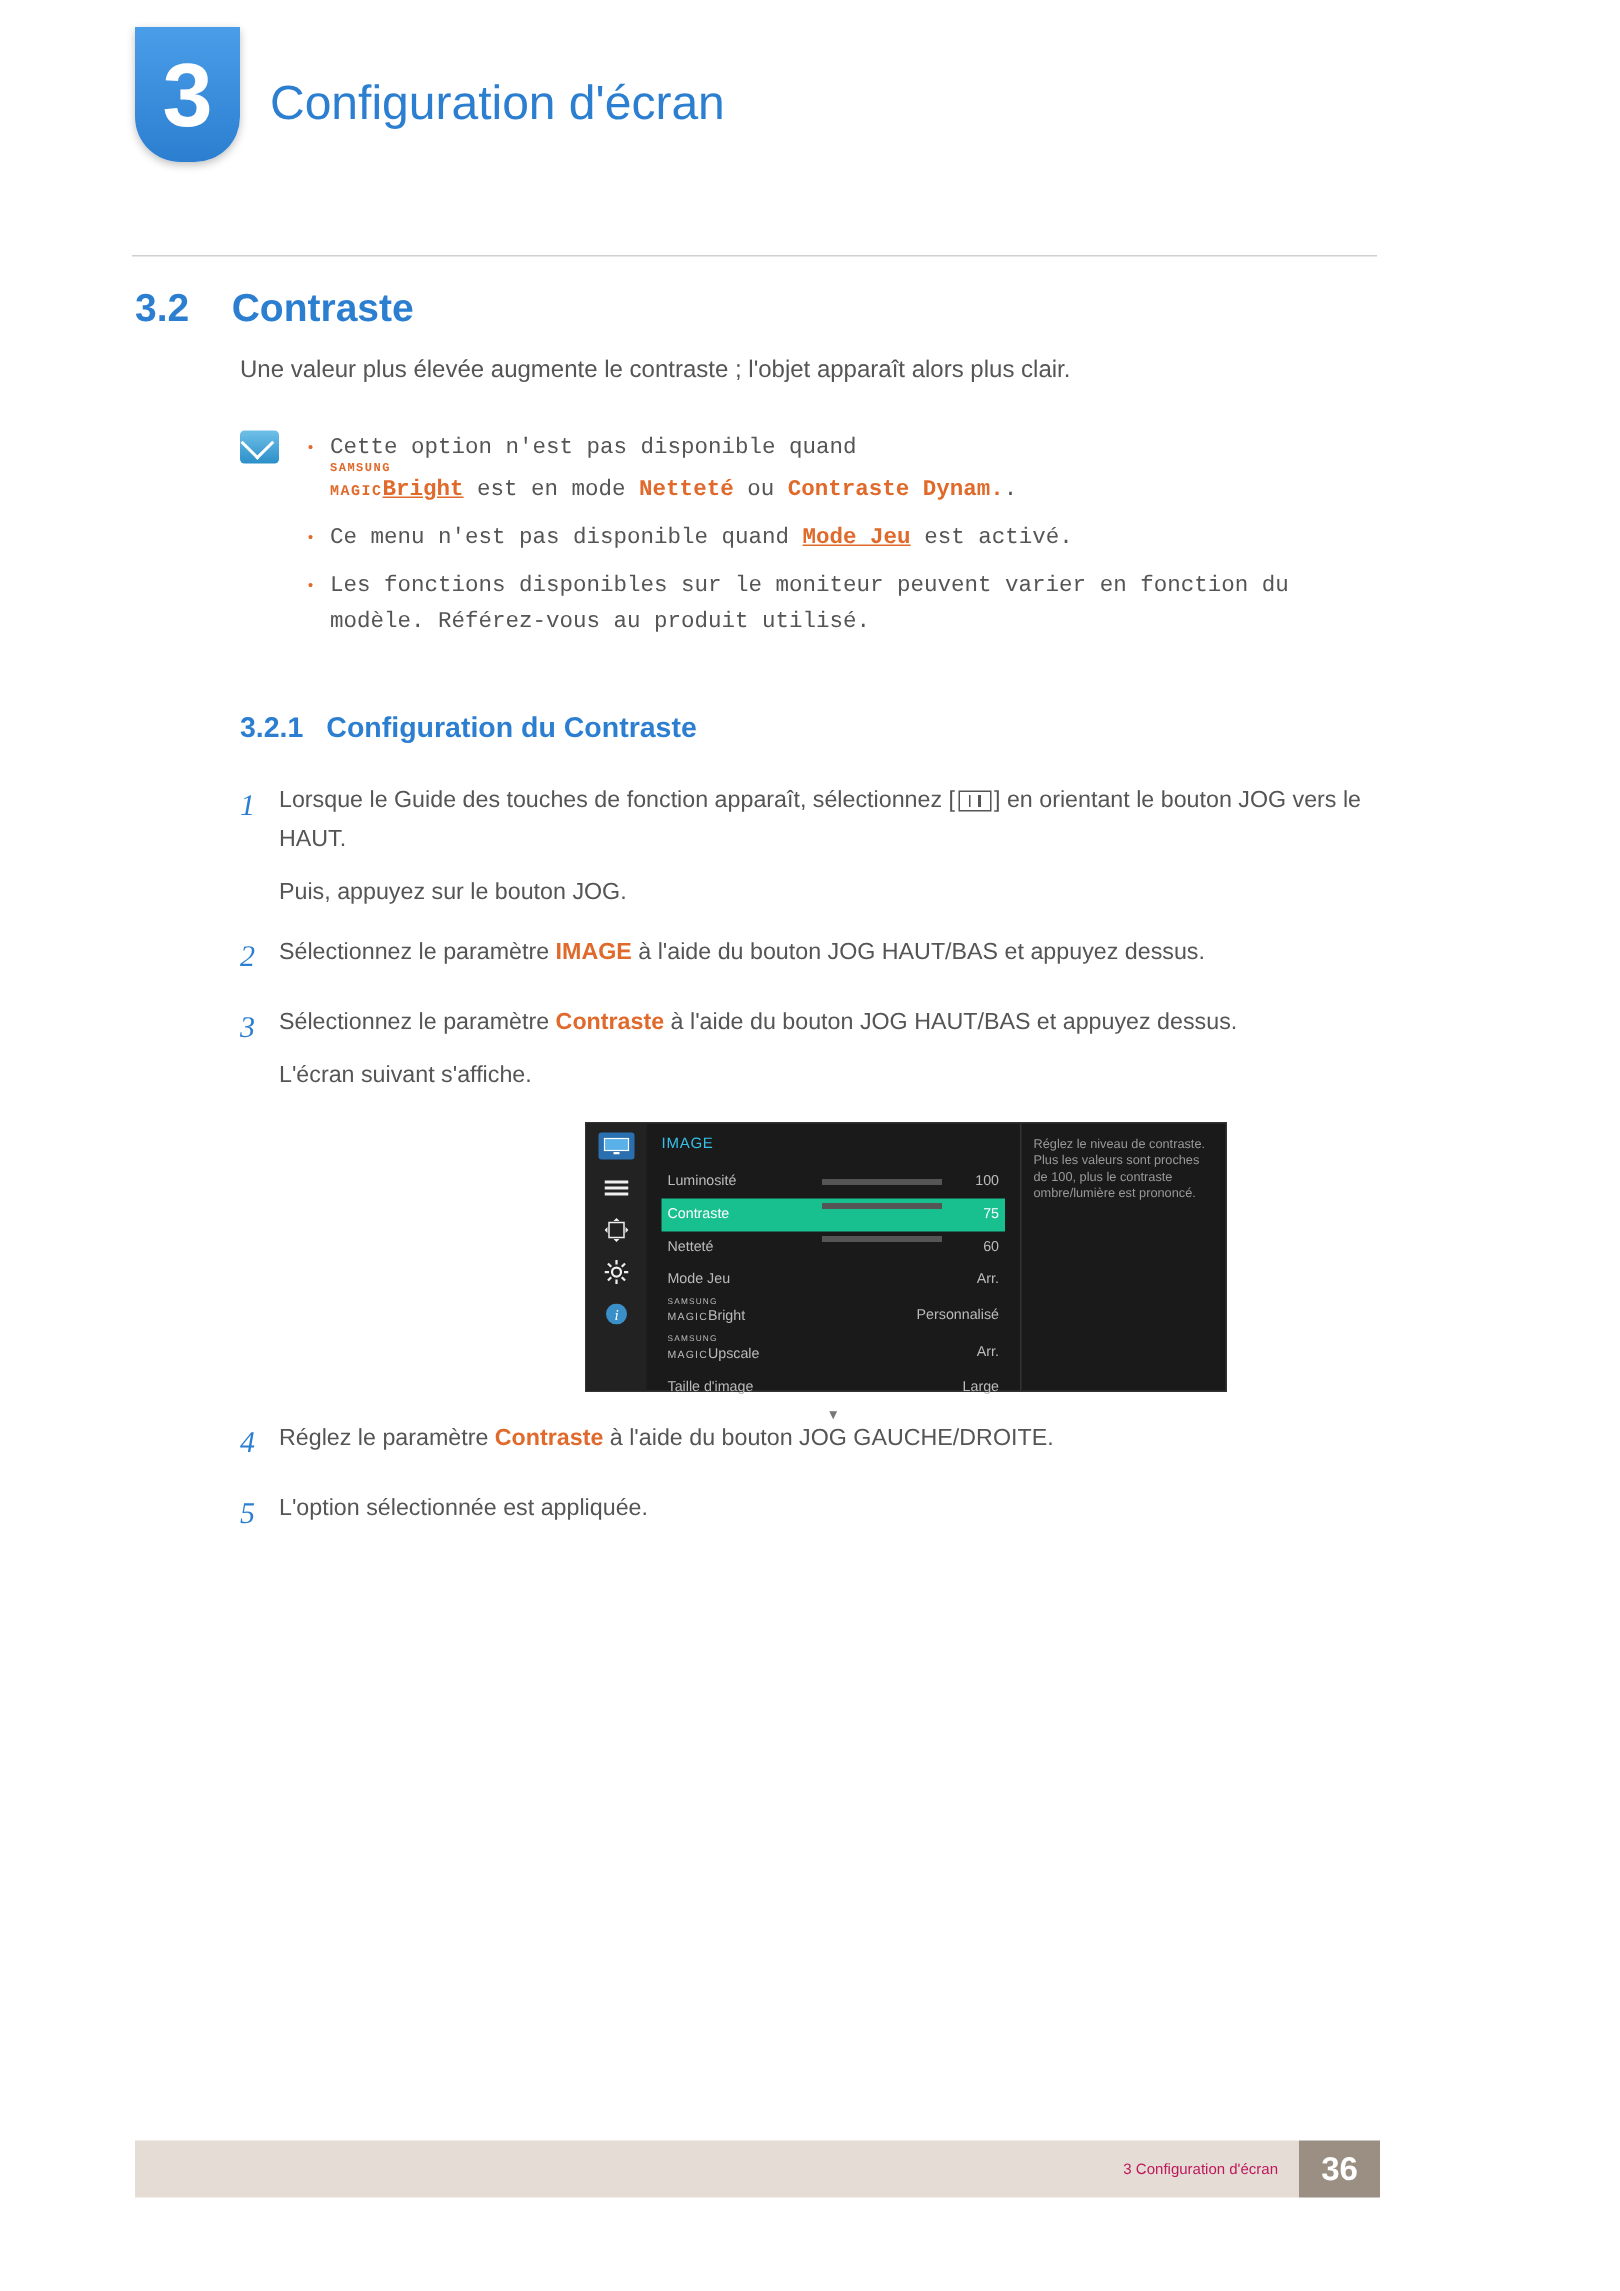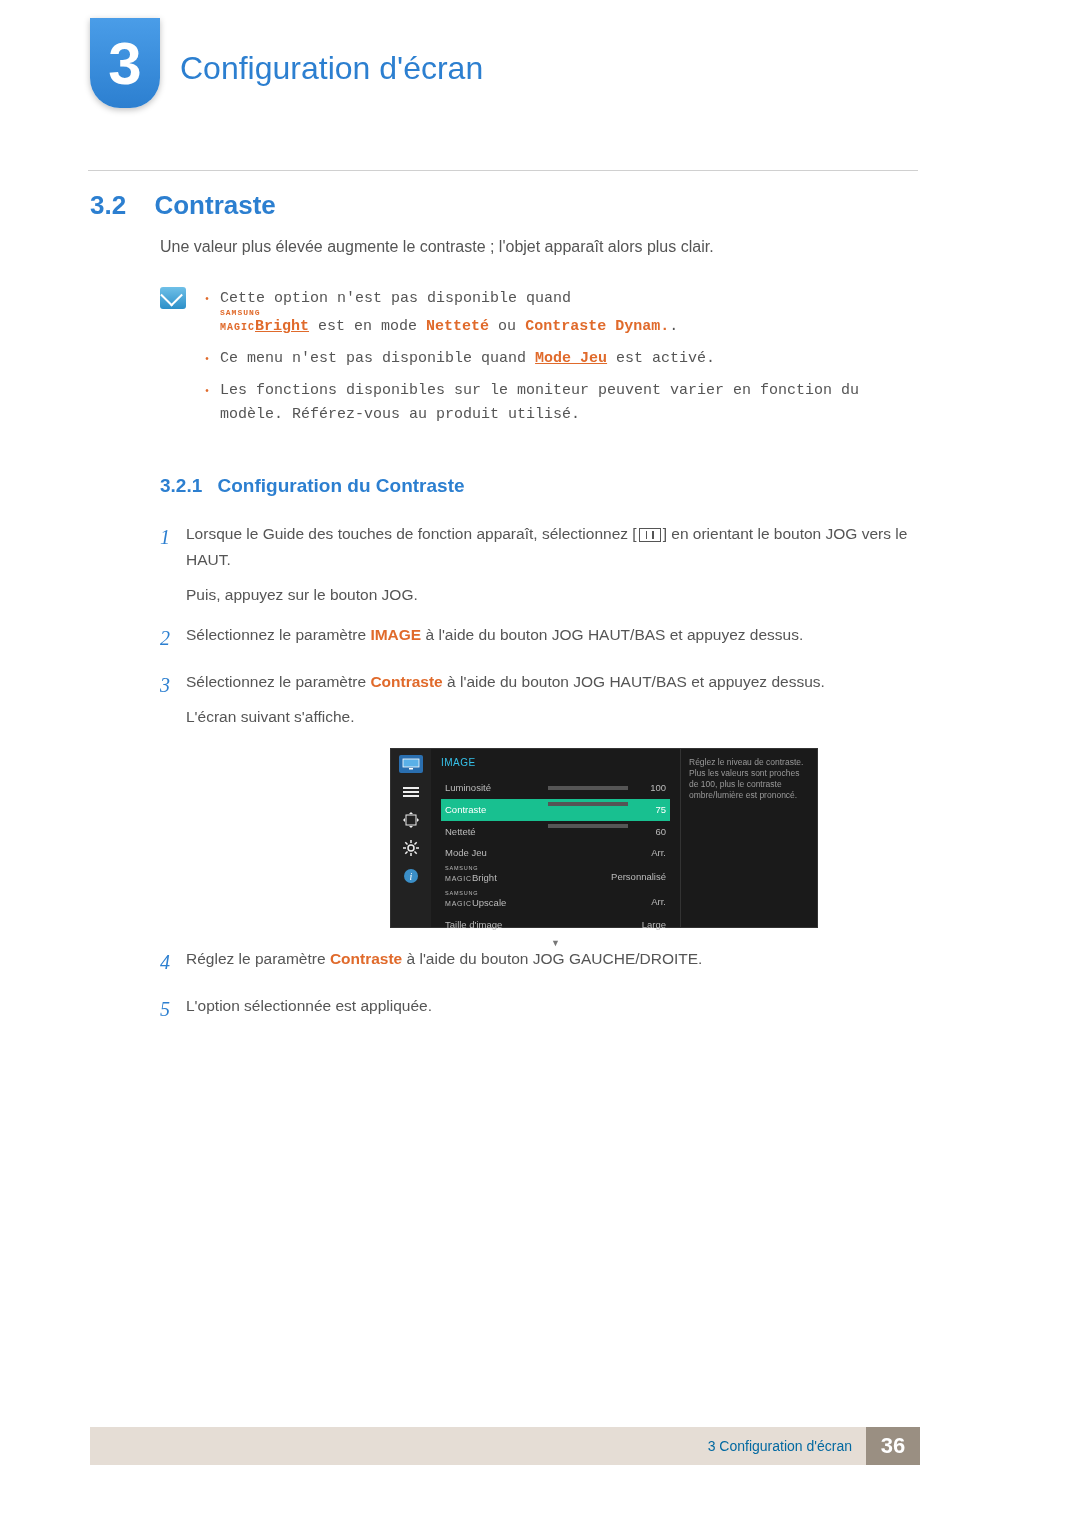--- a/index.html
+++ b/index.html
@@ -169,22 +169,22 @@
     display: flex;
     align-items: stretch;
   }
   .footer-bar {
     flex: 1;
     background: #e5ddd5;
     display: flex;
     align-items: center;
     justify-content: flex-end;
     padding-right: 14px;
-    color: #0369a1;
-    font-size: 14px;
+    color: #be185d;
+    font-size: 10px;
   }
   .footer-page {
     width: 54px;
     background: #9a8f82;
     color: #fff;
     display: flex;
     align-items: center;
     justify-content: center;
     font-size: 22px;
     font-weight: bold;

